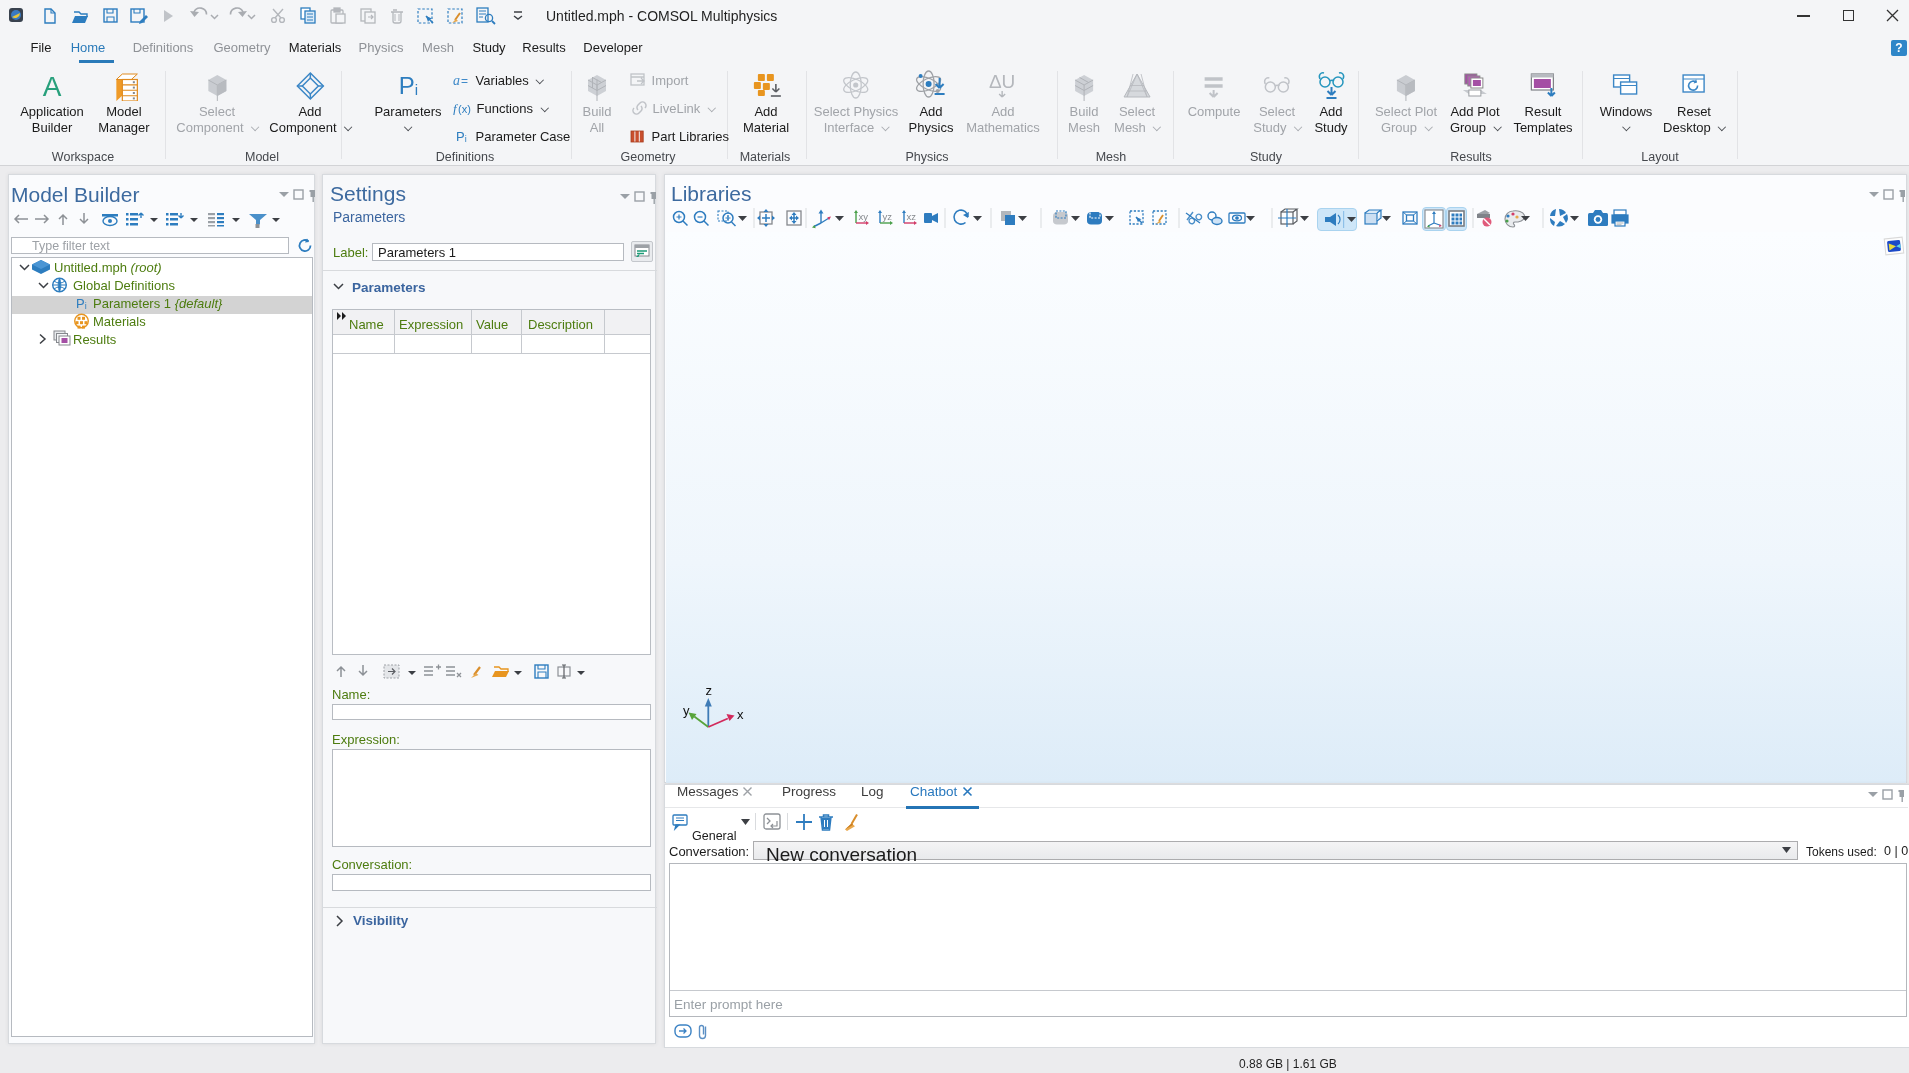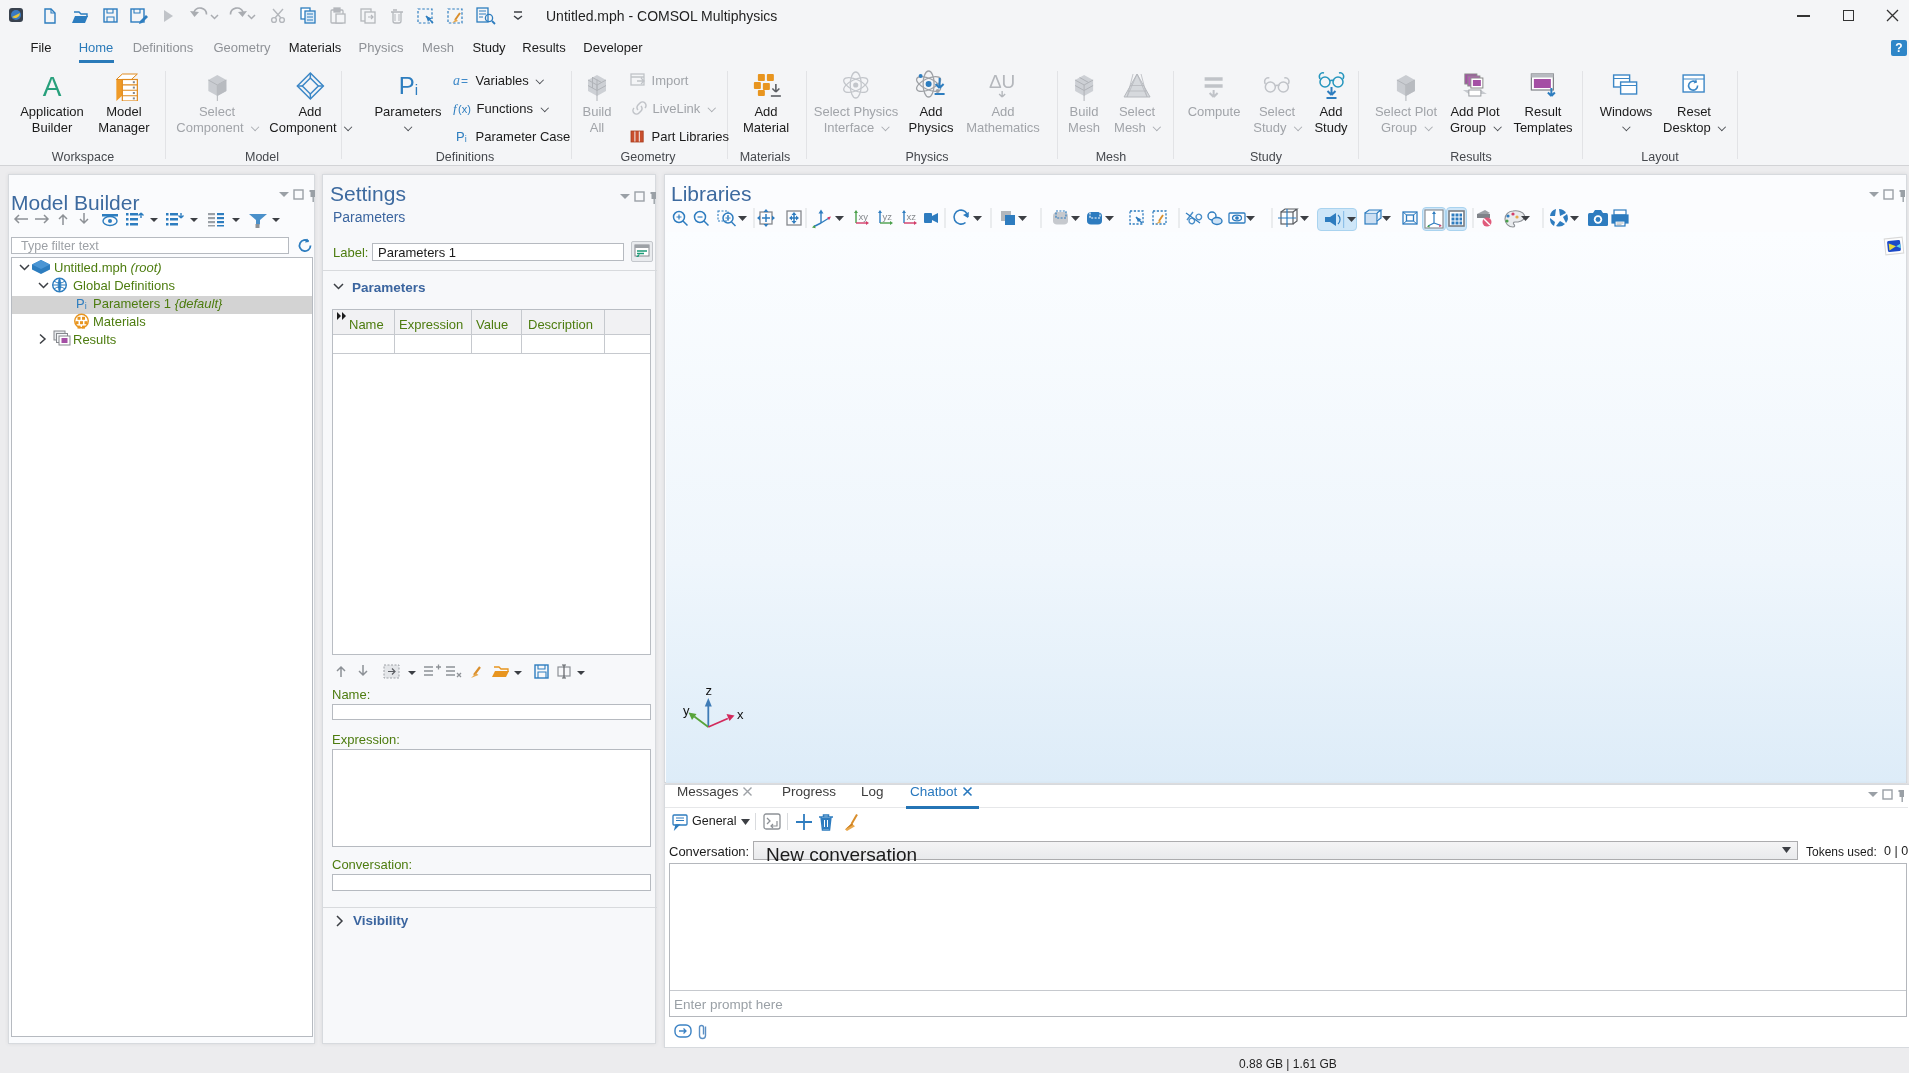--- a/index.html
+++ b/index.html
@@ -100,21 +100,21 @@
 </svg>
 <div class="ttxt" style="left:546px;font-size:14px;top:8px">Untitled.mph - COMSOL Multiphysics</div>
 
 <div class="abs" style="left:1797px;top:15px;width:13px;height:1.5px;background:#333"></div>
 <div class="abs" style="left:1843px;top:10px;width:11px;height:11px;border:1.2px solid #333"></div>
 <svg class="abs" style="left:1886px;top:9px" width="13" height="13">
     <path d="M1 1 L12 12 M12 1 L1 12" stroke="#333" stroke-width="1.3"></path>
   </svg>
 
 <div class="mtab" style="left:41px">File</div>
-<div class="mtab sel" style="left:96px">Home</div>
+<div class="mtab sel" style="left:88px">Home</div>
 <div class="abs" style="left:79px;top:60px;width:35px;height:3px;background:#2a7ab9"></div>
 <div class="mtab gray" style="left:163px">Definitions</div>
 <div class="mtab gray" style="left:242px">Geometry</div>
 <div class="mtab" style="left:315px">Materials</div>
 <div class="mtab gray" style="left:381px">Physics</div>
 <div class="mtab gray" style="left:438px">Mesh</div>
 <div class="mtab" style="left:489px">Study</div>
 <div class="mtab" style="left:544px">Results</div>
 <div class="mtab" style="left:613px">Developer</div>
 
@@ -302,21 +302,21 @@
 <div class="srow" style="left:630px;top:129px"><svg width="18" height="14" style="vertical-align:-2px">
       <g fill="#c94f2e">
         <rect x="1" y="2" width="3.4" height="11"></rect>
         <rect x="5.4" y="2" width="3.4" height="11"></rect>
         <rect x="9.8" y="2" width="3.4" height="11"></rect>
       </g>
       <rect x="1" y="2" width="12.2" height="11" fill="none" stroke="#a83e20" stroke-width=".8"></rect>
     </svg> Part Libraries</div>
 
 <div id="mbpanel" class="panel" style="left:8px;top:174px;width:307px;height:870px">
-<div class="ptitle" style="left:2px;top:16px">Model Builder</div>
+<div class="ptitle" style="left:2px;top:8px">Model Builder</div>
 <svg class="abs" style="left:268px;top:14px" width="38" height="14">
       <path d="M2 3l5 5 5-5z" fill="#9aa0a6"></path>
       <rect x="17" y="1" width="9" height="9" fill="none" stroke="#9aa0a6" stroke-width="1.4"></rect>
       <g fill="#9aa0a6">
         <rect x="32.5" y="1" width="7" height="2"></rect>
         <rect x="33.5" y="3" width="5" height="5"></rect>
         <rect x="35.5" y="8" width="1.4" height="5"></rect>
       </g>
     </svg>
 
@@ -362,21 +362,21 @@
         <rect x="211" y="3" width="7" height="2.2"></rect>
         <rect x="211" y="7" width="7" height="2.2"></rect>
         <rect x="211" y="11" width="7" height="2.2"></rect>
         <rect x="211" y="15" width="7" height="1.5"></rect>
       </g>
 <path d="M226 8l4 4 4-4z" fill="#3c3f44"></path>
 <path d="M243 4h18l-7 6v4l-4 3v-7z" fill="#4a90ca"></path>
       <rect x="249.5" y="14" width="4" height="4" fill="#8d9196"></rect>
 <path d="M266 8l4 4 4-4z" fill="#3c3f44"></path>
 </svg>
-<div class="ibox" style="left:2px;top:62px;width:278px;height:17px;font-size:12.5px;color:#9da1a6;line-height:16px;padding-left:9px">Type filter text</div>
+<div class="ibox" style="left:2px;top:62px;width:278px;height:17px;font-size:12.5px;color:#9da1a6;line-height:16px;padding-left:20px">Type filter text</div>
 <svg class="abs" style="left:288px;top:62px" width="17" height="17">
       <path d="M13.5 8.5a5.5 5.5 0 1 1-2-4.2" stroke="#2d7dbf" stroke-width="1.8" fill="none"></path>
       <path d="M10 1.5l2 3.5-4 .5z" fill="#2d7dbf"></path>
     </svg>
 
 <div class="ibox" style="left:2px;top:82px;width:302px;height:780px"></div>
 <div class="abs" style="left:3px;top:121px;width:300px;height:18px;background:#d3d3d3"></div>
 <svg class="abs" style="left:3px;top:83px" width="300" height="94">
 <g stroke="#3c3f44" stroke-width="1.5" fill="none">
 <path d="M8 7l4.5 4.5L17 7"></path>
@@ -753,21 +753,21 @@
       </g>
     </svg>
 
 <svg class="abs" style="left:6px;top:27px" width="200" height="20">
 <g stroke="#2e7cbf" stroke-width="1.3" fill="none">
         <rect x="2" y="3" width="14" height="10" rx="1"></rect>
         <path d="M5 13l-1 4 4-4z" fill="#2e7cbf"></path>
         <path d="M5 6h8M5 8.5h8" stroke-width="1.1"></path>
       </g>
 </svg>
-<div class="abs" style="left:27px;top:29px;font-size:12.5px;color:#1b1b1b">General</div>
+<div class="abs" style="left:27px;top:44px;font-size:12.5px;color:#1b1b1b">General</div>
 <svg class="abs" style="left:76px;top:34px" width="10" height="7">
       <path d="M0 0h9l-4.5 6z" fill="#3c3f44"></path>
     </svg>
 <div class="abs" style="left:90px;top:28px;width:1px;height:17px;background:#d9dbde"></div>
 <svg class="abs" style="left:98px;top:28px" width="20" height="18">
       <rect x="1" y="1" width="16" height="15" rx="2" fill="none" stroke="#8d9196" stroke-width="1.3"></rect>
       <path d="M4 5l3 3-3 3" stroke="#8d9196" stroke-width="1.3" fill="none"></path>
       <path d="M14 8v5h-6m2-2l-2 2 2 2" stroke="#8d9196" stroke-width="1.2" fill="none"></path>
     </svg>
 <div class="abs" style="left:122px;top:28px;width:1px;height:17px;background:#d9dbde"></div>

